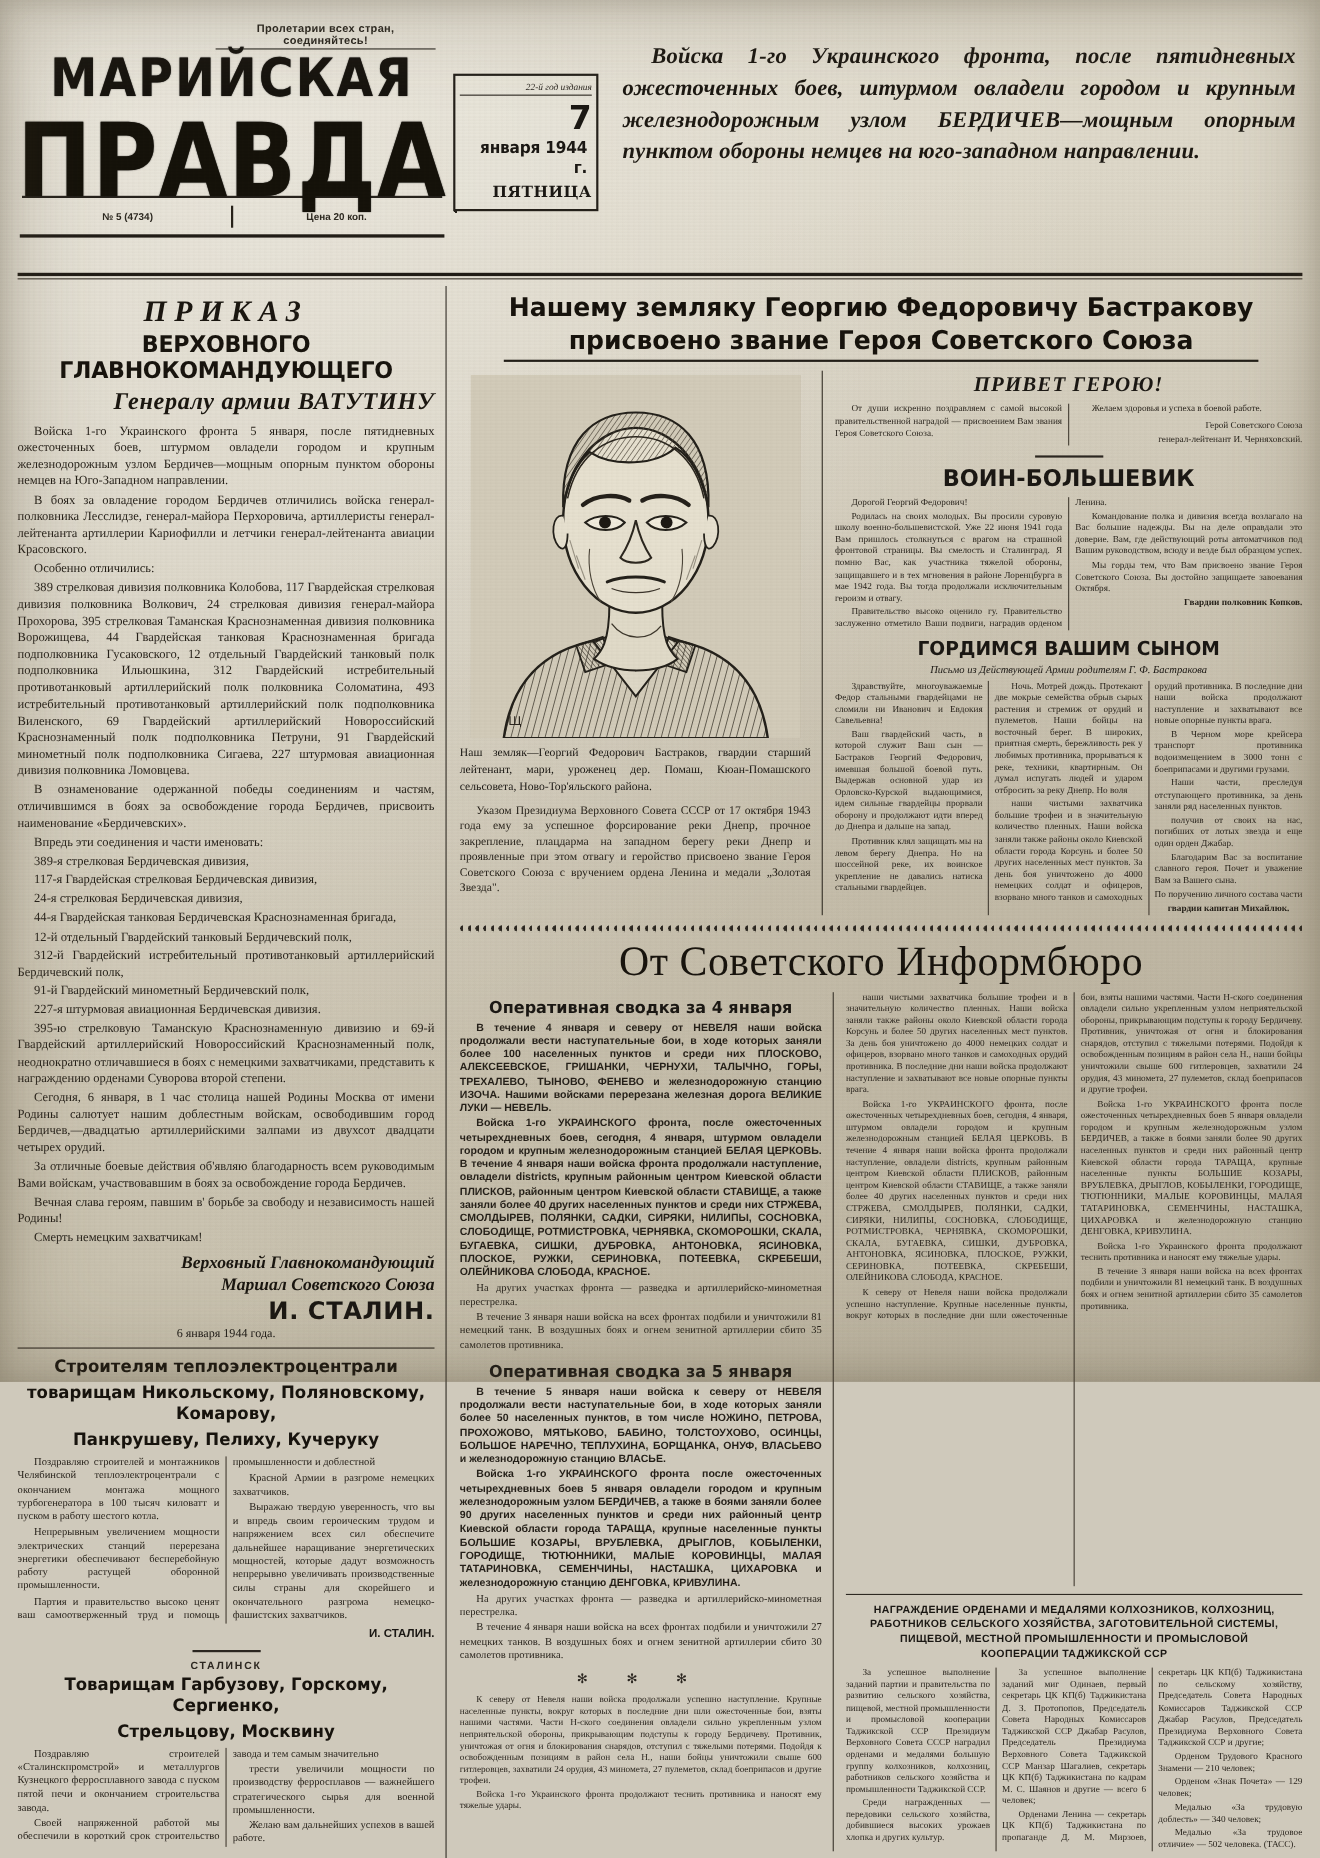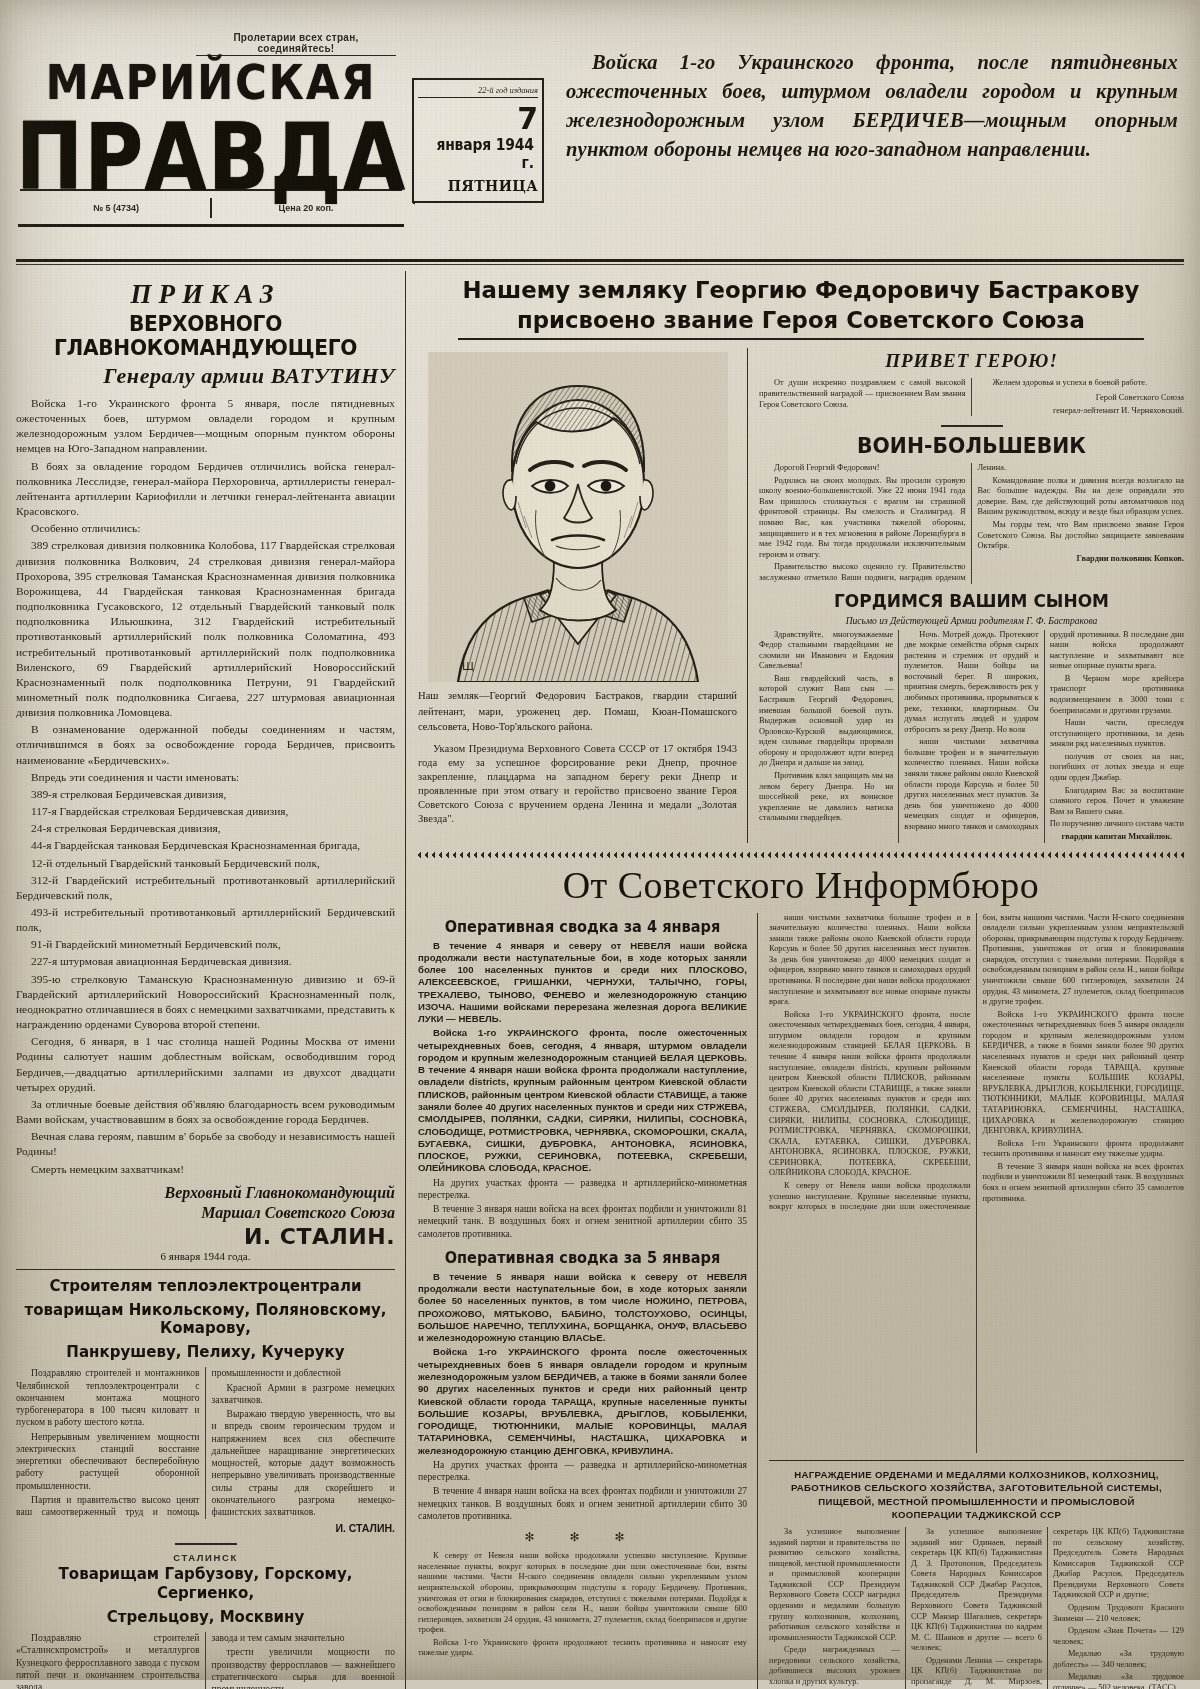--- a/index.html
+++ b/index.html
@@ -4,27 +4,27 @@
 <style>
   html,body{margin:0;padding:0;}
   body{
     width:1200px;height:1689px;
     background:#cfc9bb;
     font-family:"Liberation Serif",serif;
     color:#1a1713;
     overflow:hidden;
   }
   .page{
-    position:relative;width:1200px;height:1680px;
+    position:relative;width:1200px;height:1256px;
     background:
       radial-gradient(ellipse at 20% 12%, rgba(255,255,255,.30), rgba(255,255,255,0) 55%),
       radial-gradient(ellipse at 85% 75%, rgba(120,105,80,.18), rgba(255,255,255,0) 60%),
       linear-gradient(175deg,#e3ded0 0%,#d8d2c2 35%,#cdc6b4 70%,#c6bfac 100%);
     box-sizing:border-box;
-    padding:26px 16px 8px 16px;
+    padding:15px 16px 8px 16px;
   }
   .grain{
     position:absolute;inset:0;pointer-events:none;opacity:.30;
     background-image:
       repeating-linear-gradient(0deg, rgba(90,80,60,.07) 0px, rgba(90,80,60,.07) 1px, rgba(0,0,0,0) 2px, rgba(0,0,0,0) 3px),
       repeating-linear-gradient(90deg, rgba(90,80,60,.05) 0px, rgba(90,80,60,.05) 1px, rgba(0,0,0,0) 3px, rgba(0,0,0,0) 5px);
   }
   .vign{position:absolute;inset:0;pointer-events:none;
     box-shadow:inset 0 0 90px rgba(90,78,55,.35), inset 0 0 26px rgba(80,70,50,.25);}
 
@@ -230,21 +230,20 @@
       <p class="txt">Особенно отличились:</p>
       <p class="txt">389 стрелковая дивизия полковника Колобова, 117 Гвардейская стрелковая дивизия полковника Волкович, 24 стрелковая дивизия генерал-майора Прохорова, 395 стрелковая Таманская Краснознаменная дивизия полковника Ворожищева, 44 Гвардейская танковая Краснознаменная бригада подполковника Гусаковского, 12 отдельный Гвардейский танковый полк подполковника Ильюшкина, 312 Гвардейский истребительный противотанковый артиллерийский полк полковника Соломатина, 493 истребительный противотанковый артиллерийский полк подполковника Виленского, 69 Гвардейский артиллерийский Новороссийский Краснознаменный полк подполковника Петруни, 91 Гвардейский минометный полк подполковника Сигаева, 227 штурмовая авиационная дивизия полковника Ломовцева.</p>
       <p class="txt">В ознаменование одержанной победы соединениям и частям, отличившимся в боях за освобождение города Бердичев, присвоить наименование «Бердичевских».</p>
       <p class="txt">Впредь эти соединения и части именовать:</p>
       <p class="txt">389-я стрелковая Бердичевская дивизия,</p>
       <p class="txt">117-я Гвардейская стрелковая Бердичевская дивизия,</p>
       <p class="txt">24-я стрелковая Бердичевская дивизия,</p>
       <p class="txt">44-я Гвардейская танковая Бердичевская Краснознаменная бригада,</p>
       <p class="txt">12-й отдельный Гвардейский танковый Бердичевский полк,</p>
       <p class="txt">312-й Гвардейский истребительный противотанковый артиллерийский Бердичевский полк,</p>
-      <p class="txt">493-й истребительный противотанковый артиллерийский Бердичевский полк,</p>
       <p class="txt">91-й Гвардейский минометный Бердичевский полк,</p>
       <p class="txt">227-я штурмовая авиационная Бердичевская дивизия.</p>
       <p class="txt">395-ю стрелковую Таманскую Краснознаменную дивизию и 69-й Гвардейский артиллерийский Новороссийский Краснознаменный полк, неоднократно отличавшиеся в боях с немецкими захватчиками, представить к награждению орденами Суворова второй степени.</p>
       <p class="txt">Сегодня, 6 января, в 1 час столица нашей Родины Москва от имени Родины салютует нашим доблестным войскам, освободившим город Бердичев,—двадцатью артиллерийскими залпами из двухсот двадцати четырех орудий.</p>
       <p class="txt">За отличные боевые действия об'являю благодарность всем руководимым Вами войскам, участвовавшим в боях за освобождение города Бердичев.</p>
       <p class="txt">Вечная слава героям, павшим в' борьбе за свободу и независимость нашей Родины!</p>
       <p class="txt">Смерть немецким захватчикам!</p>
 
       <div class="sign-block">
         <div class="sign-it">Верховный Главнокомандующий</div>
@@ -255,21 +254,21 @@
         <span class="dateline">6 января 1944 года.</span>
       </div>
 
       <div class="sep-rule"></div>
 
       <h4 class="sec-head">Строителям теплоэлектроцентрали</h4>
       <h4 class="sec-head">товарищам Никольскому, Поляновскому, Комарову,</h4>
       <h4 class="sec-head">Панкрушеву, Пелиху, Кучеруку</h4>
       <div class="two-col">
         <p class="txt tiny">Поздравляю строителей и монтажников Челябинской теплоэлектроцентрали с окончанием монтажа мощного турбогенератора в 100 тысяч киловатт и пуском в работу шестого котла.</p>
-        <p class="txt tiny">Непрерывным увеличением мощности электрических станций восстание энергетики обеспечивают бесперебойную работу растущей оборонной промышленности.</p>
+        <p class="txt tiny">Непрерывным увеличением мощности электрических станций перерезана энергетики обеспечивают бесперебойную работу растущей оборонной промышленности.</p>
         <p class="txt tiny">Партия и правительство высоко ценят ваш самоотверженный труд и помощь промышленности и доблестной</p>
         <p class="txt tiny">Красной Армии в разгроме немецких захватчиков.</p>
         <p class="txt tiny">Выражаю твердую уверенность, что вы и впредь своим героическим трудом и напряжением всех сил обеспечите дальнейшее наращивание энергетических мощностей, которые дадут возможность непрерывно увеличивать производственные силы страны для скорейшего и окончательного разгрома немецко-фашистских захватчиков.</p>
       </div>
       <div class="sign-right">И. СТАЛИН.</div>
 
       <div class="sep-dash"></div>
 
       <div class="citylabel">СТАЛИНСК</div>
       <h4 class="sec-head">Товарищам Гарбузову, Горскому, Сергиенко,</h4>

